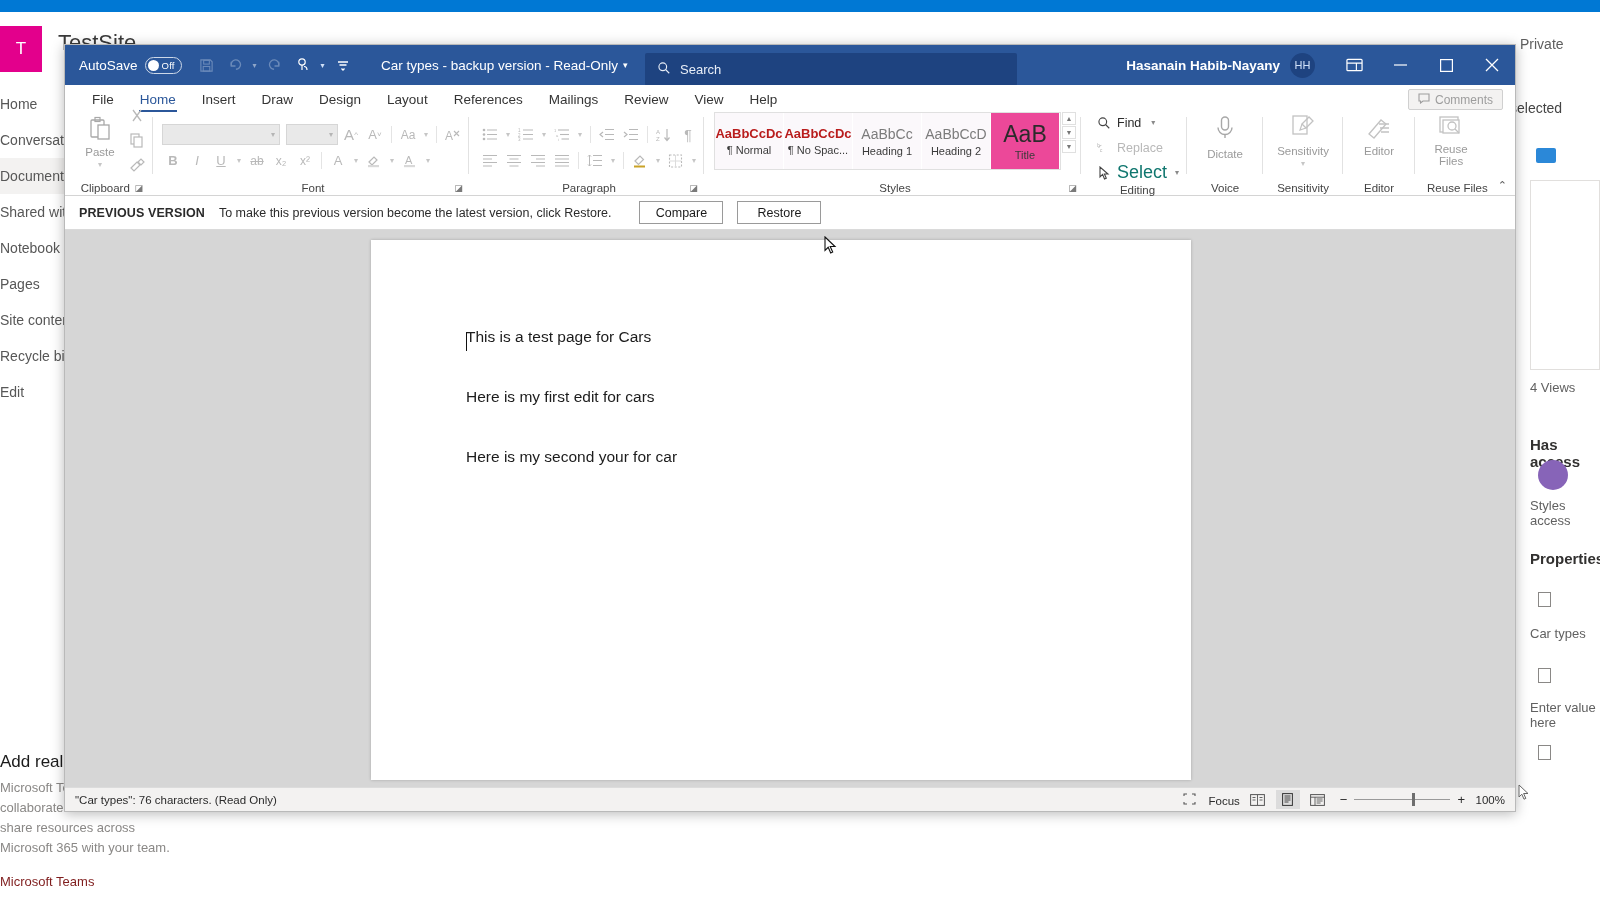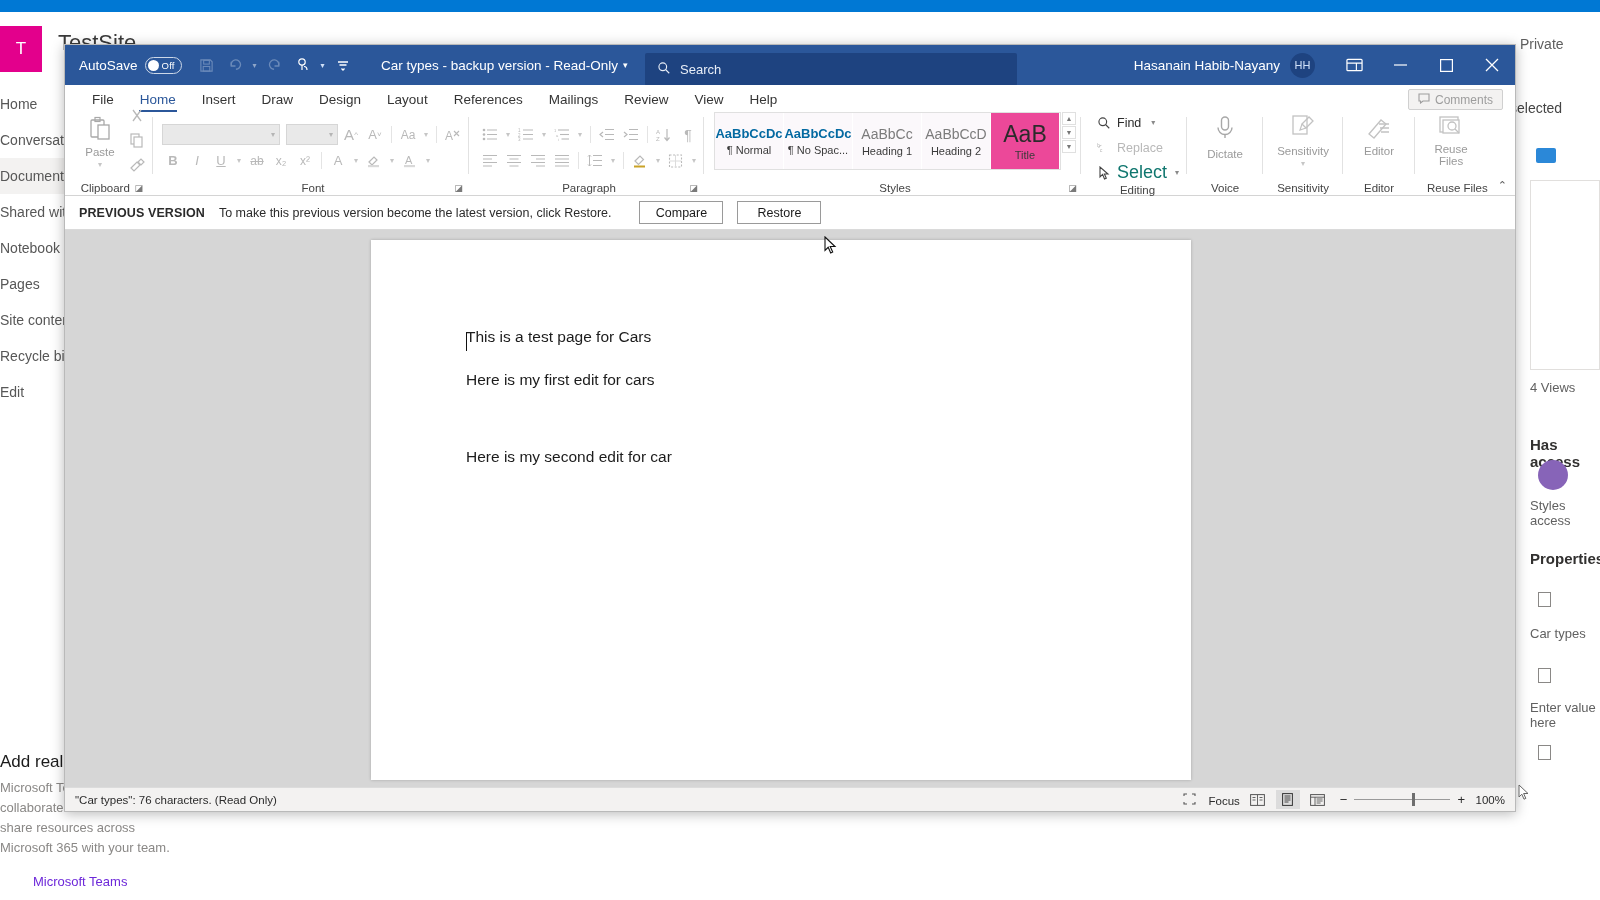--- a/index.html
+++ b/index.html
@@ -32,21 +32,21 @@
   #bg-right-head2 { position:absolute; left:1510px; top:100px; font-size:14px; color:#444; }
   #bg-right-icon { position:absolute; left:1536px; top:148px; width:20px; height:15px; background:#2b88d8; border-radius:2px; }
   #bg-right-card { position:absolute; left:1530px; top:180px; width:70px; height:190px; border:1px solid #e1dfdd; background:#fff; }
   .bg-rt { position:absolute; left:1530px; font-size:13px; color:#616161; }
   .bg-rt.bold { font-weight:bold; color:#323130; font-size:15px; }
   #bg-avatar { position:absolute; left:1538px; top:460px; width:30px; height:30px; border-radius:50%; background:#8764b8; }
   .bg-rt-icon { position:absolute; left:1538px; width:13px; height:15px; border:1.3px solid #8a8886; }
   #bg-bottom { position:absolute; left:0; top:752px; width:180px; }
   #bg-bottom h3 { font-size:17px; color:#1b1b1b; font-weight:normal; }
   #bg-bottom p { font-size:13px; color:#8a8886; line-height:20px; margin-top:6px; }
-  #bg-bottom .last { margin-top:16px; font-size:13px; color:#6d28d9;padding-left:33px; }
+  #bg-bottom .last { margin-top:16px; font-size:13px; color:#7f1d1d; }
 
   
   #word {
     position:absolute; left:64px; top:44px; width:1452px; height:768px;
     background:#f3f2f1;
     border:1px solid #b9b9b9;
     box-shadow:0 2px 12px rgba(0,0,0,.28);
     display:flex; flex-direction:column;
   }
 
@@ -71,21 +71,21 @@
     font-size:13.5px; display:flex; align-items:center; gap:5px;
     left:316px; right:auto;
   }
   #searchbox {
     position:absolute; left:580px; top:8px; width:372px; height:33px;
     background:#1e4380; border-radius:2px; display:flex; align-items:center;
     gap:9px; padding-left:12px;
   }
   #searchbox .ph { font-size:13px; color:#e8eef7; }
   #tb-right { position:absolute; right:0; top:0; height:40px; display:flex; align-items:center; }
-  #username { font-size:13.5px; margin-right:10px; }
+  #username { font-size:13.5px; margin-right:10px;font-weight:bold; }
   #avatar {
     width:25px; height:25px; border-radius:50%; background:#1e4380;
     display:flex; align-items:center; justify-content:center;
     font-size:11px; color:#cfe0f7; margin-right:16px;
   }
   .wbtn { width:46px; height:40px; display:flex; align-items:center; justify-content:center; }
 
   
   #tabsbar {
     height:27px; background:#ffffff; display:flex; align-items:flex-end;
@@ -143,21 +143,21 @@
     display:flex; align-items:center; justify-content:flex-end;
     padding-right:4px; font-size:8px; color:#b5b5b5;
   }
 
   
   #styles-gallery { display:flex; border:1px solid #e0e0e0; height:58px; align-items:stretch; }
   .style-card {
     width:69px; display:flex; flex-direction:column; align-items:center;
     justify-content:center; gap:3px; background:#fbf8fb; border-right:1px solid #fff;
   }
-  .style-card .prev { font-size:13px; color:#0369a1; font-weight:bold; overflow:hidden; white-space:nowrap; }
+  .style-card .prev { font-size:13px; color:#b91c1c; font-weight:bold; overflow:hidden; white-space:nowrap; }
   .style-card .prev.h { font-weight:normal; color:#7b7b7b; font-size:14px; }
   .style-card .prev.t { font-weight:normal; color:#2b2b2b; font-size:23px; line-height:24px; }
   .style-card .nm { font-size:11px; color:#3a3a3a; white-space:nowrap; }
   #styles-scroll { display:flex; flex-direction:column; justify-content:center; gap:1px; margin-left:1px; }
   .ssbtn {
     width:14px; height:13px; border:1px solid #e0e0e0; background:#fff;
     display:flex; align-items:center; justify-content:center; font-size:7px; color:#767676;
   }
   #collapse-ribbon { position:absolute; right:8px; bottom:3px; font-size:11px; color:#5a5a5a; }
 
@@ -704,22 +704,22 @@
     <span id="prev-tag">PREVIOUS VERSION</span>
     <span id="prev-msg">To make this previous version become the latest version, click Restore.</span>
     <span class="prevbtn" style="margin-left:14px">Compare</span>
     <span class="prevbtn">Restore</span>
   </div>
 
   <div id="canvas">
     <div id="page">
       <span id="caret"></span>
       <div class="docline" style="top:88px">This is a test page for Cars</div>
-      <div class="docline" style="top:131px">Here is my first edit for cars</div>
-      <div class="docline" style="top:208px">Here is my second edit for car</div>
+      <div class="docline" style="top:148px">Here is my first edit for cars</div>
+      <div class="docline" style="top:208px">Here is my second your for car</div>
     </div>
   </div>
 
   <div id="statusbar">
     <span id="status-left">"Car types": 76 characters.  (Read Only)</span>
     <span id="status-right">
       <span style="display:flex;align-items:flex-end;gap:12px">
         <span>
           <svg width="13" height="12" viewBox="0 0 13 12">
               <path d="M1 3V1h3M12 3V1H9M1 9v2h3M12 9v2H9" fill="none" stroke="#555" stroke-width="1.1"></path>

